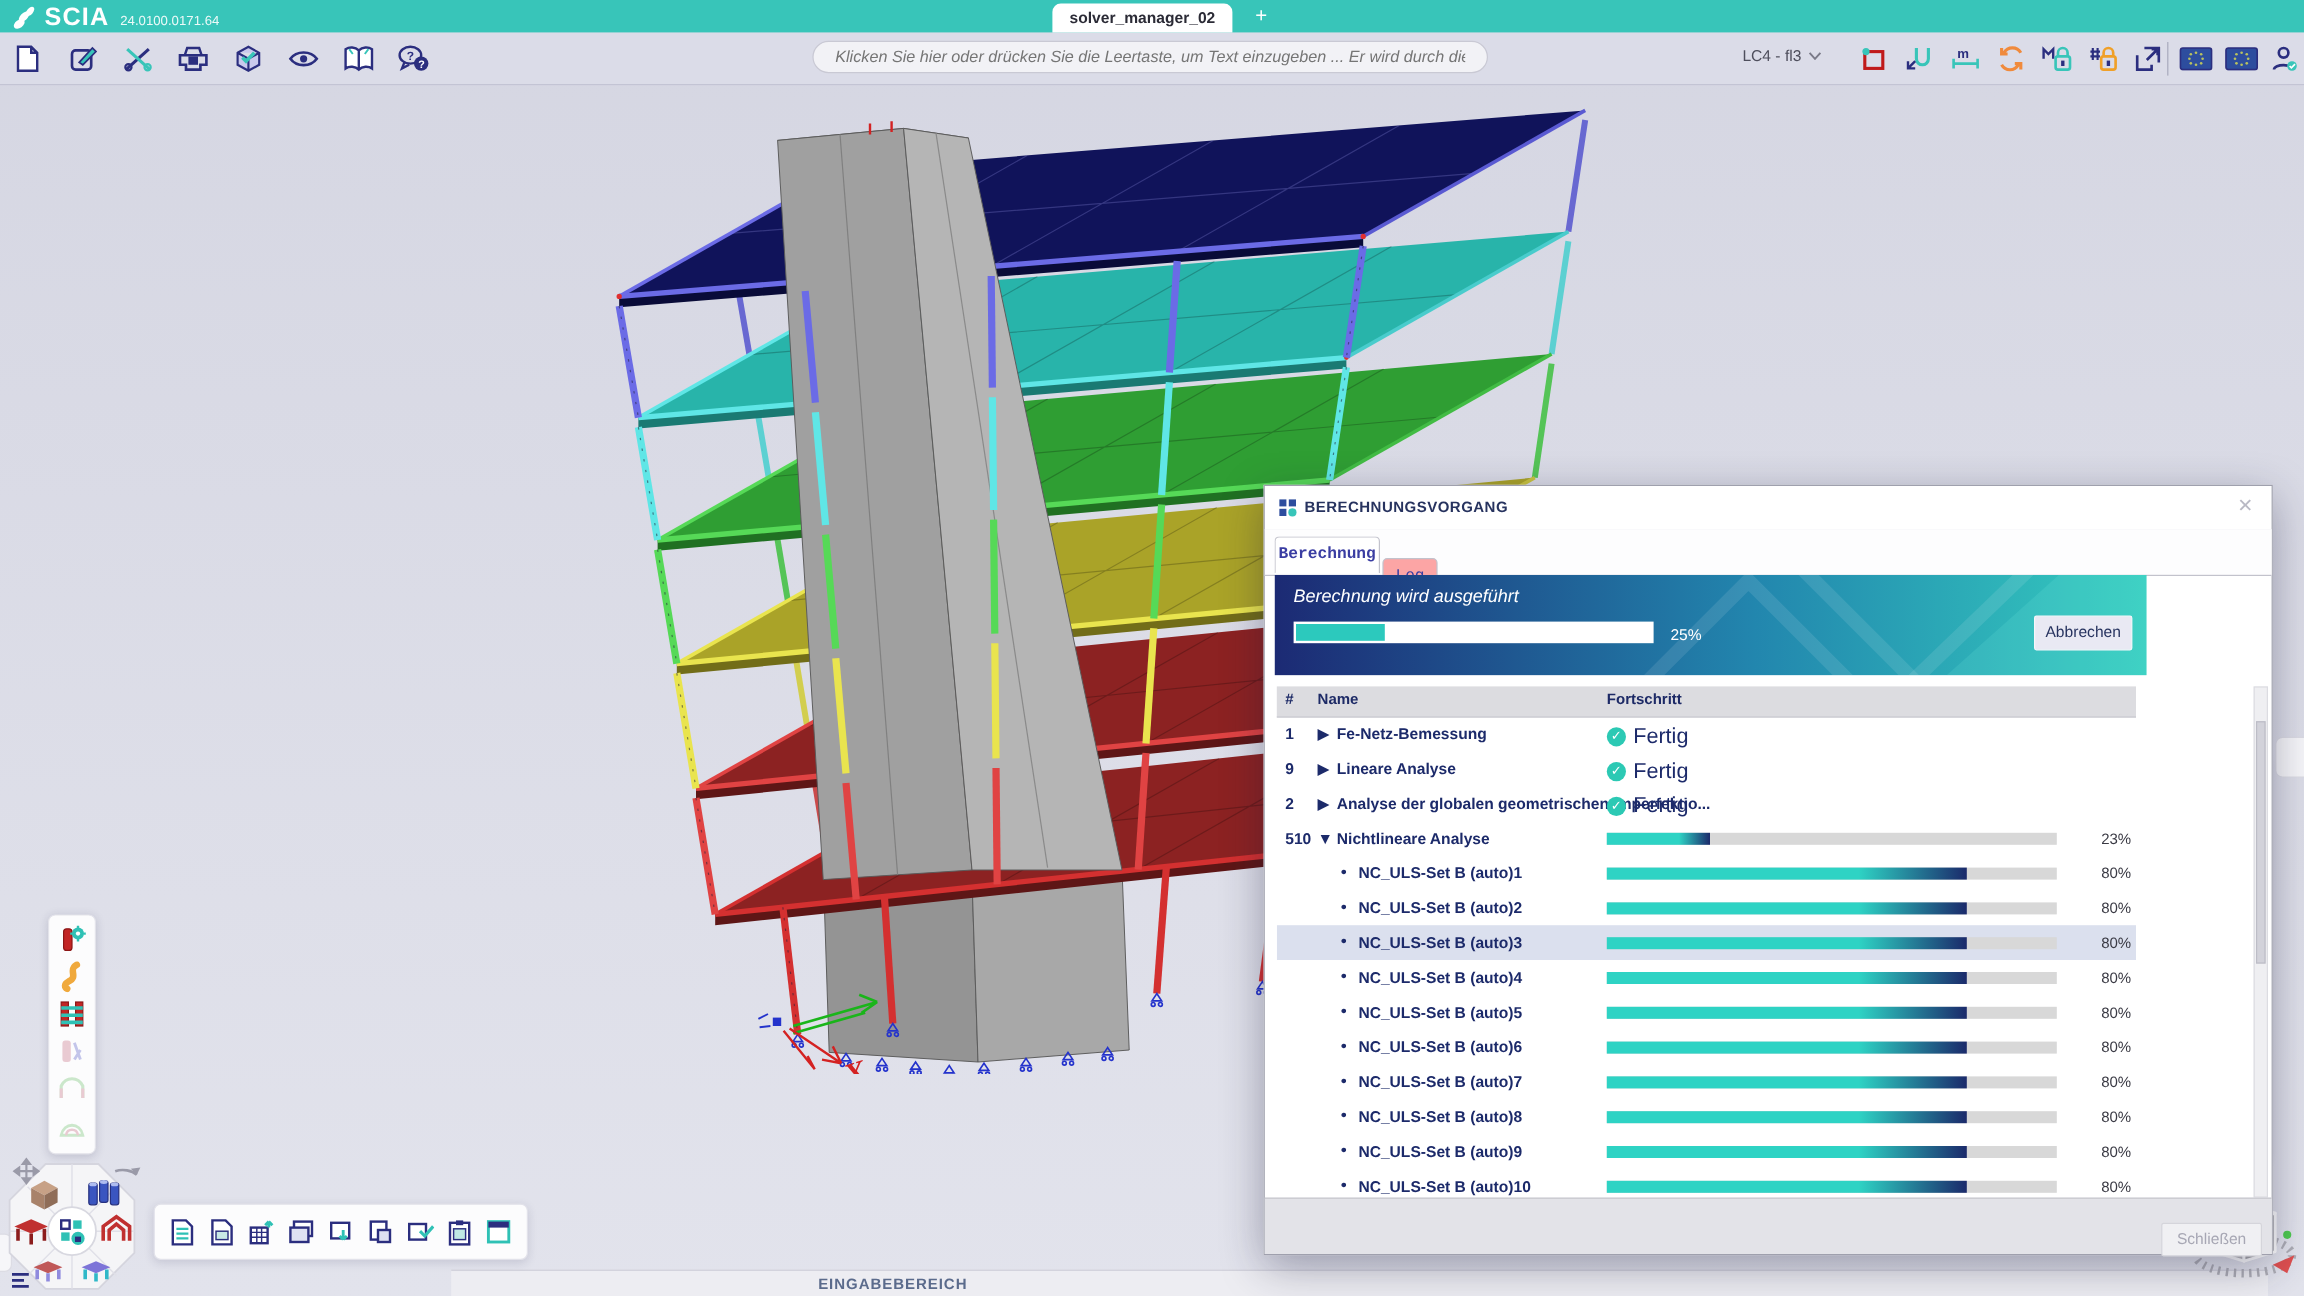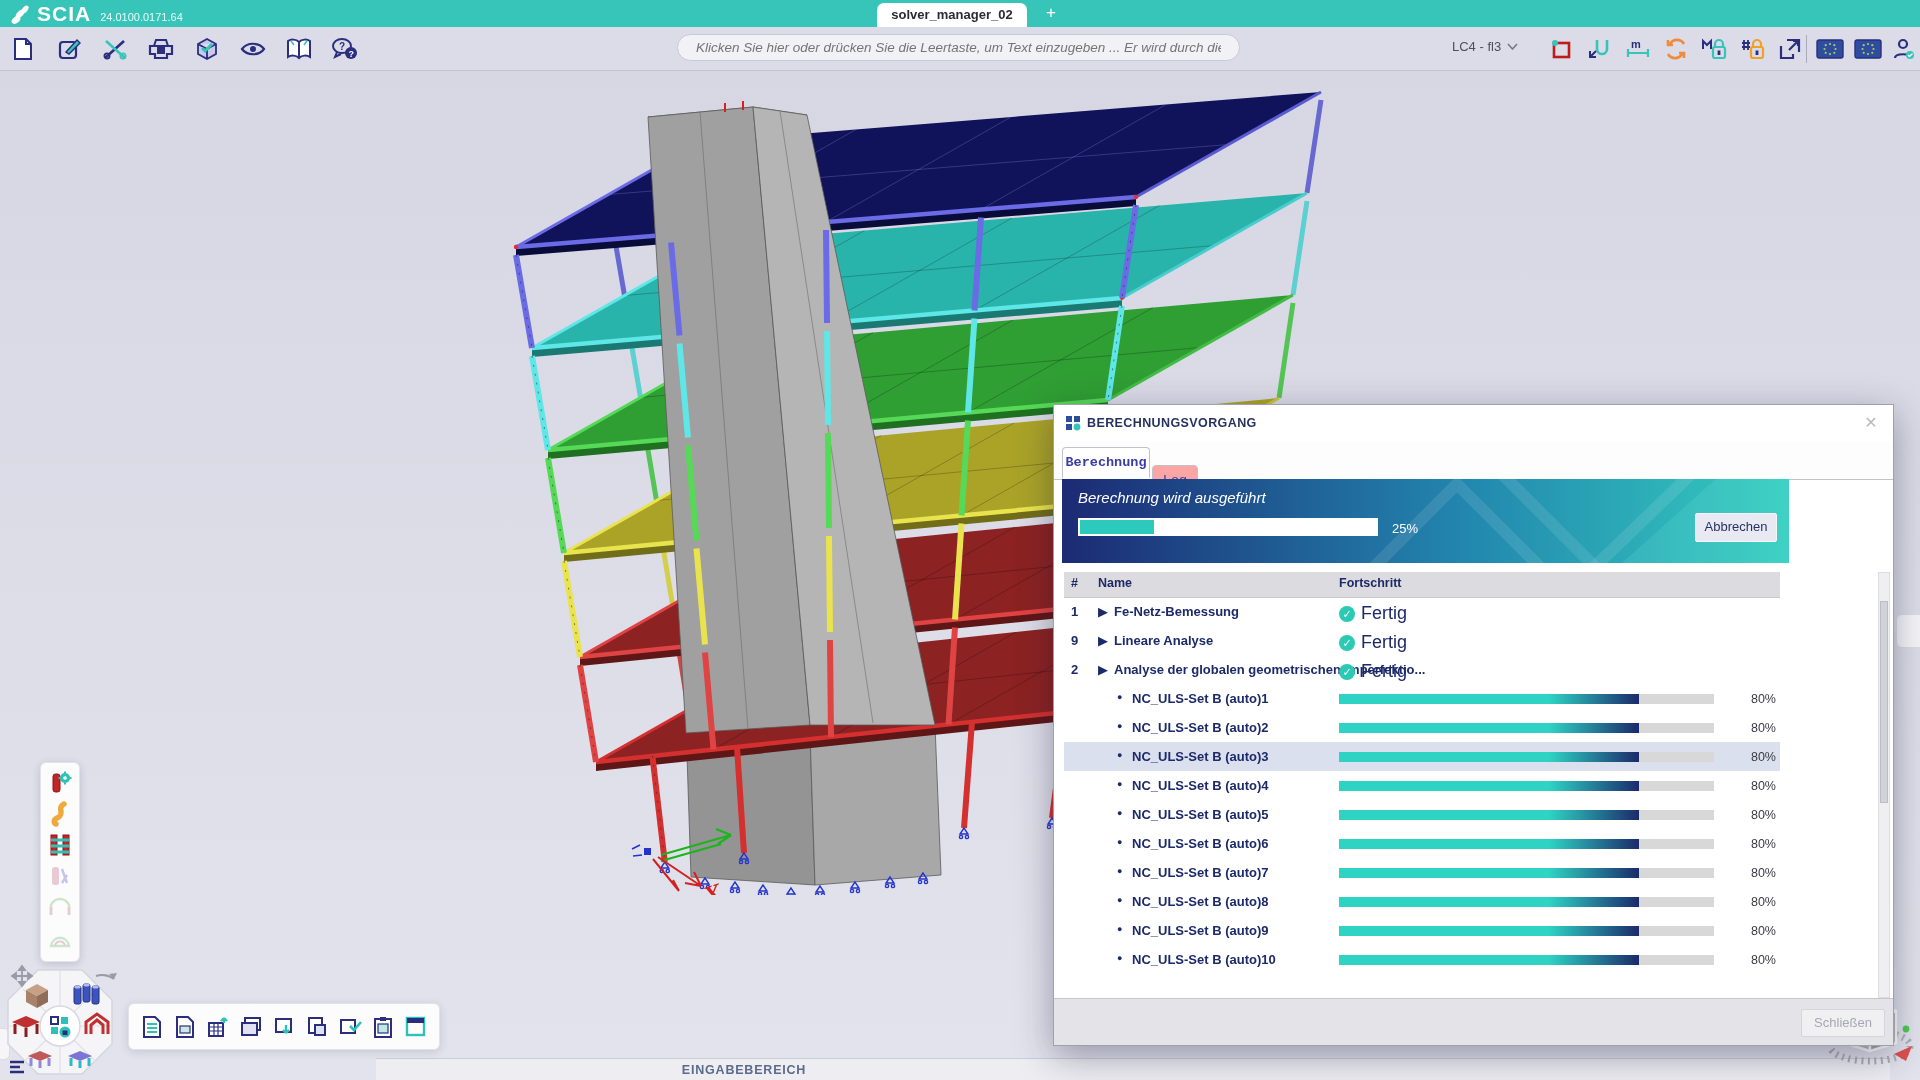--- a/index.html
+++ b/index.html
@@ -75,21 +75,21 @@
   .c-prog .bar{position:absolute;left:0;top:10px;width:375px;height:10px;background:#d8d8d8;}
   .c-prog .bar i{display:block;height:100%;
                  background:linear-gradient(90deg,#2ed3c4 0%,#2ed3c4 70%,#1b2a6b 100%);}
   .c-prog .pct{position:absolute;right:0;top:8px;font-size:12.5px;color:#3a3a44;font-weight:normal;}
   #vscroll{position:absolute;right:3px;top:167px;width:12px;height:426px;background:#efeff2;
            border:1px solid #dcdce2;box-sizing:border-box;}
   #vscroll i{position:absolute;left:1px;right:1px;top:28px;height:200px;background:#d2d2da;
              border:1px solid #bcbcc6;}
   #dlg-footer{position:absolute;left:0;right:0;bottom:0;height:46px;background:#e3e3e8;
               border-top:1px solid #c6c6cc;}
-  #close-btn{position:absolute;right:8px;top:10px;width:82px;height:26px;background:#f0f0f3;
+  #close-btn{position:absolute;right:8px;top:20px;width:82px;height:26px;background:#f0f0f3;
              border:1px solid #d5d5db;border-radius:2px;font-size:13px;color:#a7a7b4;
              text-align:center;line-height:25px;}
   
   #left-panel{position:absolute;left:40px;top:762px;width:40px;height:200px;background:#fcfcfd;
               border:1px solid #e3e3ea;border-radius:6px;box-shadow:0 2px 8px rgba(40,40,80,.18);
               z-index:30;display:flex;flex-direction:column;align-items:center;padding-top:4px;box-sizing:border-box;}
   .lp-item{width:30px;height:31px;display:flex;align-items:center;justify-content:center;}
   
   #wheel{position:absolute;left:0px;top:962px;width:130px;height:118px;z-index:30;}
   
@@ -535,20 +535,31 @@
       <span class="c-num">2</span>
       <span class="c-marker">▶</span>
       <span class="c-name">Analyse der globalen geometrischen Imperfektio...</span>
       <span class="c-prog">
             <span class="done">
               <i class="chk">✓</i>
               <em>Fertig</em>
             </span>
           </span>
     </div>
+        <div class="trow">
+      <span class="c-num">510</span>
+      <span class="c-marker">▼</span>
+      <span class="c-name">Nichtlineare Analyse</span>
+      <span class="c-prog">
+            <span class="bar">
+              <i style="width: 23%;"></i>
+            </span>
+            <span class="pct">23%</span>
+          </span>
+    </div>
         <div class="trow child">
       <span class="c-num"></span>
       <span class="c-marker">●</span>
       <span class="c-name">NC_ULS-Set B (auto)1</span>
       <span class="c-prog">
             <span class="bar">
               <i style="width: 80%;"></i>
             </span>
             <span class="pct">80%</span>
           </span>

